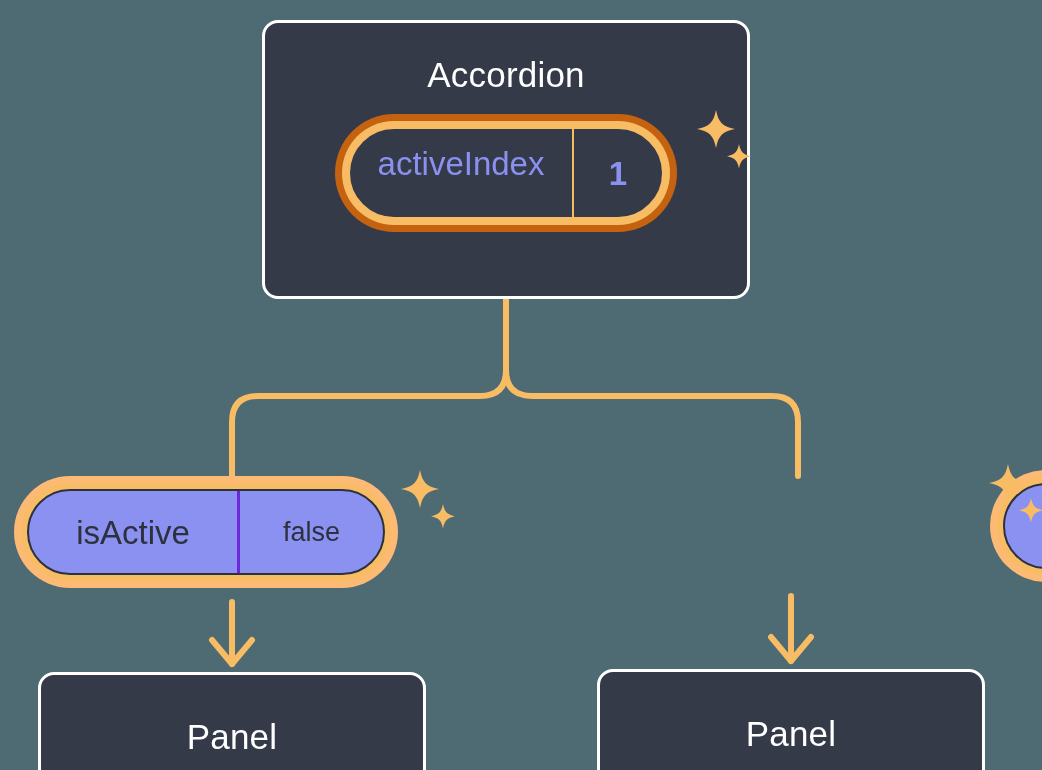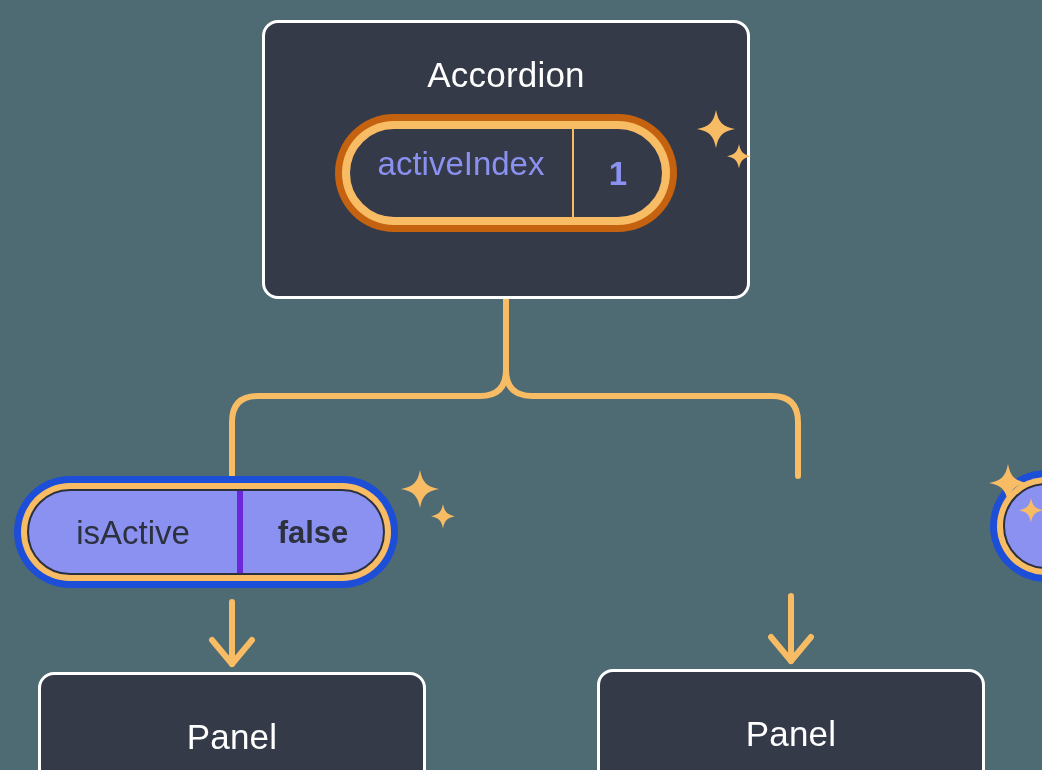--- a/index.html
+++ b/index.html
@@ -34,21 +34,21 @@
     font-weight:400;
     letter-spacing:.2px;
     line-height:1;
     white-space:nowrap;
   }
 
   
   .pillwrap{
     position:relative;
     display:inline-block;
-    background:#1d4ed8;
+    background:#fdba74;
     border-radius:999px;
     padding:7px;
     box-sizing:border-box;
   }
   .pillwrap.on-dark{background:#C4620F;}
   
   .pillring{
     background:#F8BC65;
     border-radius:999px;
     padding:6px;
@@ -73,22 +73,22 @@
   .pill-key,.pill-val{
     display:flex;align-items:center;justify-content:center;
     white-space:nowrap;
     line-height:1;
     box-sizing:border-box;
   }
   .pill.dark .pill-key{color:#8A91F0;font-size:33px;font-weight:400;}
   .pill.dark .pill-val{color:#8A91F0;font-size:33px;font-weight:700;
        border-left:2px solid #F8BC65;}
   .pill.peri .pill-key{color:#2C313D;font-size:33px;font-weight:400;}
-  .pill.peri .pill-val{color:#2C313D;font-size:31px;font-weight:700;
-       border-left:6px solid #6d28d9;}
+  .pill.peri .pill-val{color:#2C313D;font-size:27px;font-weight:400;
+       border-left:3px solid #6d28d9;}
 
   
   .sparkles{position:absolute;z-index:3;pointer-events:none;}
 
   
   #accordion-box{left:262px;top:-4px;width:488px;height:279px;padding-top:34px;}
   #accordion-pill{margin-top:22px;}
   #accordion-pill .pill-key{width:222px;height:68px;}
   #accordion-pill .pill-val{width:90px;height:88px;}
   #spark-accordion{left:692px;top:84px;}

